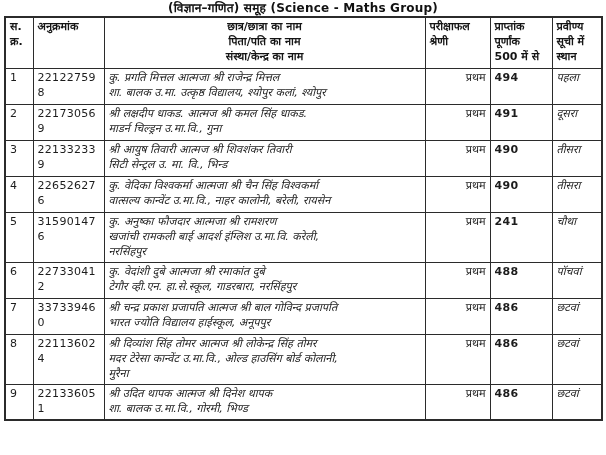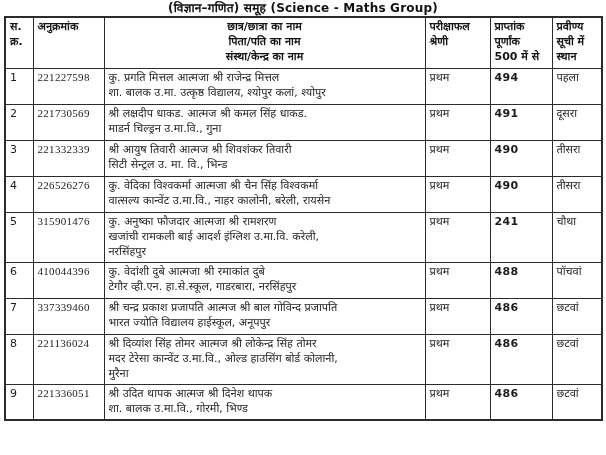--- a/index.html
+++ b/index.html
@@ -49,26 +49,26 @@
 
   tr.head-row { height: 51px; }
   tr.h2 { height: 36px; }
   tr.h3 { height: 50px; }
 
   th { font-weight: 700; text-align: left; color: #151515; }
   th .hline { display: block; }
   th.name-h { text-align: center; }
 
   td.sn-cell    { text-align: left; padding-left: 6px; }
-  td.roll-cell  { padding-left: 6px; letter-spacing: 0.3px; font-family: Liberation Serif, serif; }
-  td.res-cell   { text-align: left; }
+  td.roll-cell  { padding-left: 6px; letter-spacing: 0.3px; }
+  td.res-cell   { text-align: right; }
   td.marks-cell { padding-left: 8px; letter-spacing: 0.3px; font-weight: bold; }
-  td.merit-cell { padding-left: 6px; }
-
-  .nl { display: block; }
+  td.merit-cell { padding-left: 6px; font-style: italic; }
+
+  .nl { display: block; font-style: italic; }
   .nl:empty { display: none; }
 </style>
 </head>
 <body>
 
 <div class="page-title">(विज्ञान–गणित) समूह (Science - Maths Group)</div>
 
 <table class="results">
   <colgroup>
     <col class="c-sn">
@@ -164,21 +164,21 @@
         <span class="nl">कु. अनुष्का फौजदार आत्मजा श्री  रामशरण</span>
         <span class="nl">खजांची रामकली बाई आदर्श इंग्लिश उ.मा.वि. करेली,</span>
         <span class="nl">नरसिंहपुर</span>
       </td>
       <td class="res-cell">प्रथम</td>
       <td class="marks-cell">241</td>
       <td class="merit-cell">चौथा</td>
     </tr>
     <tr class="h2">
       <td class="sn-cell">6</td>
-      <td class="roll-cell">410044396</td>
+      <td class="roll-cell">227330412</td>
       <td class="name-cell">
         <span class="nl">कु. वेदांशी दुबे आत्मजा श्री रमाकांत दुबे</span>
         <span class="nl">टेगौर व्ही.एन. हा.से.स्कूल, गाडरबारा, नरसिंहपुर</span>
 
       </td>
       <td class="res-cell">प्रथम</td>
       <td class="marks-cell">488</td>
       <td class="merit-cell">पॉचवां</td>
     </tr>
     <tr class="h2">

